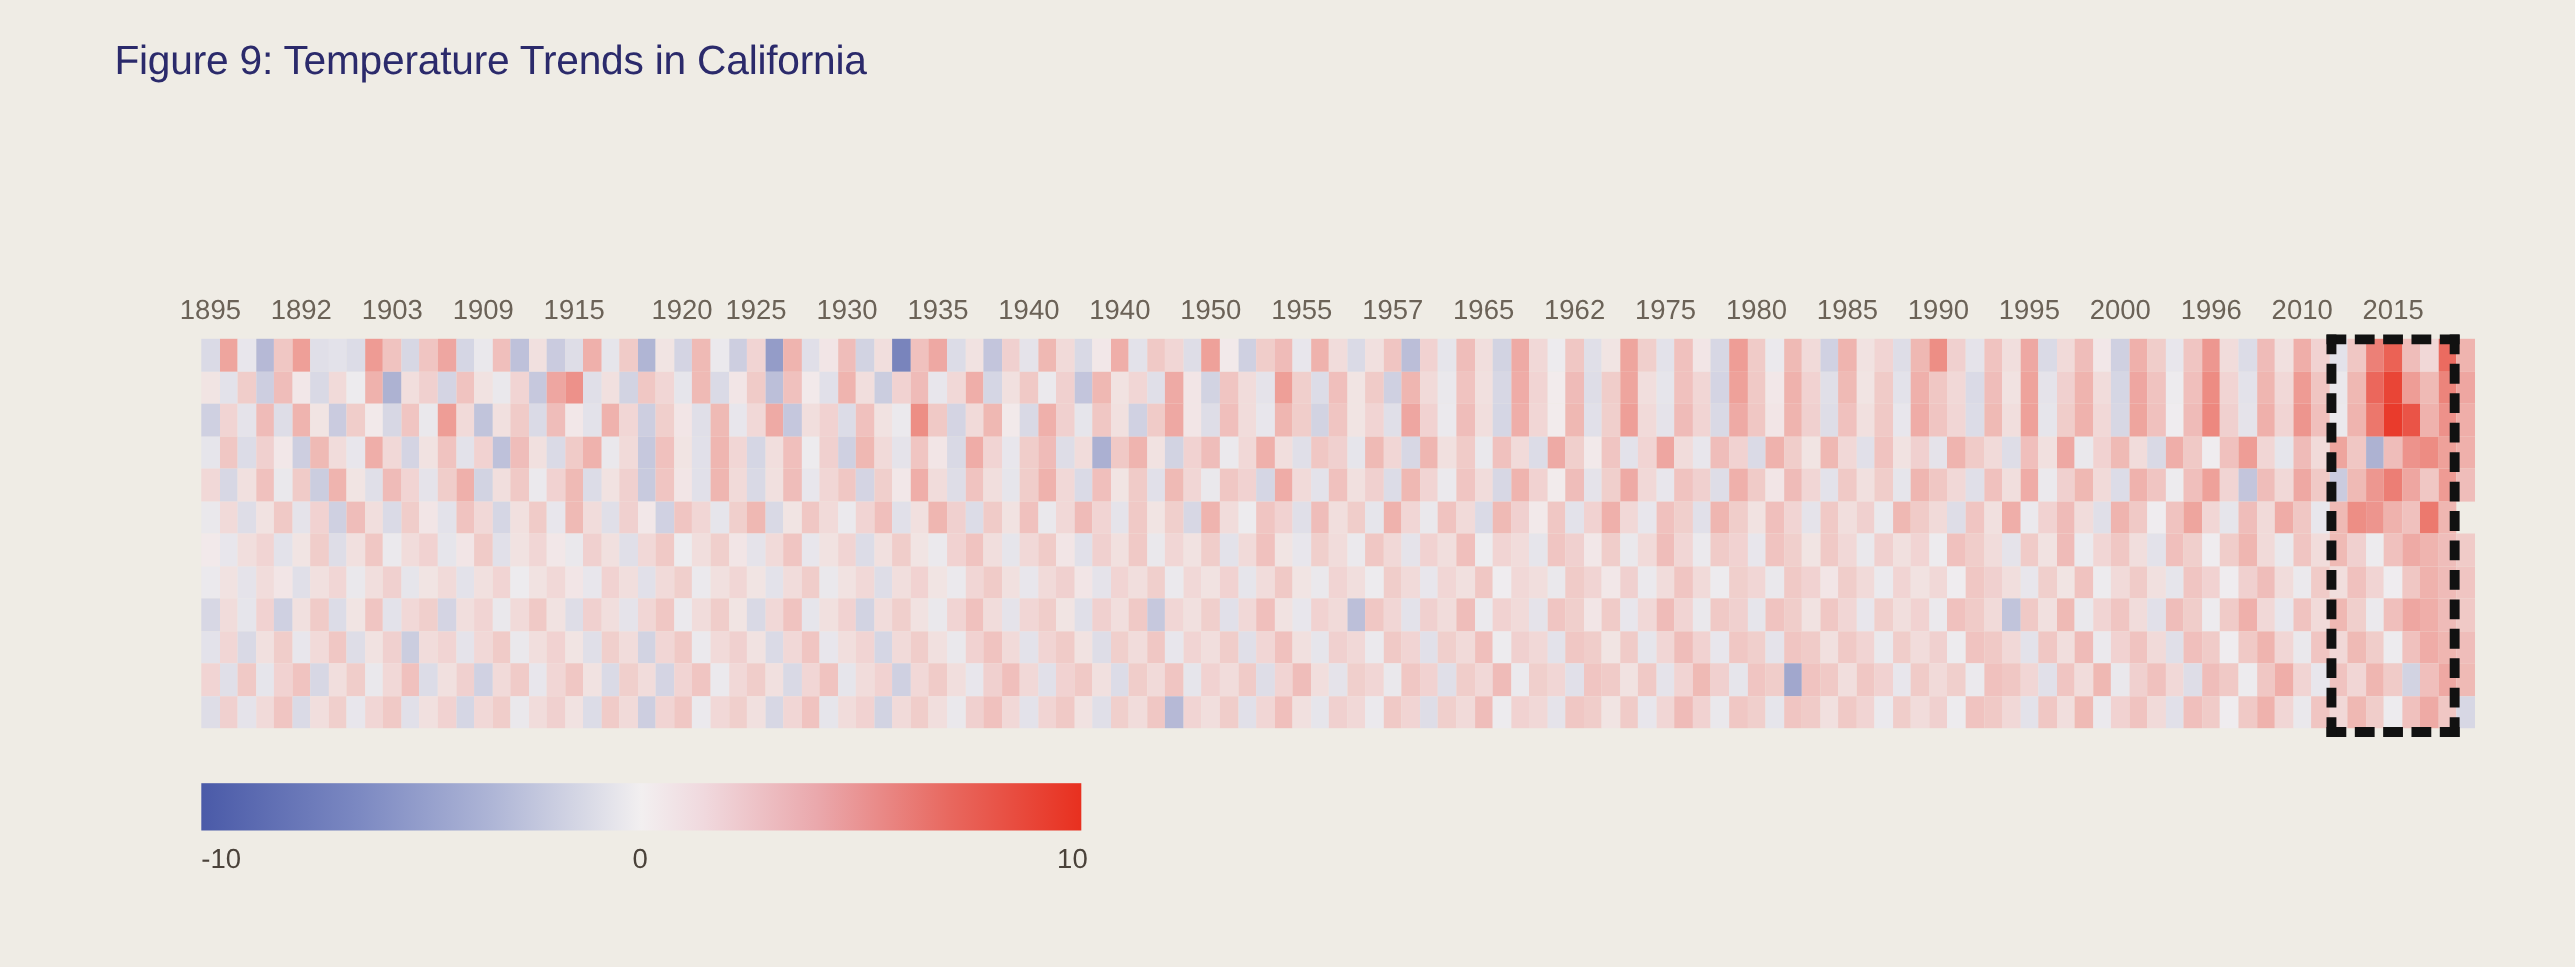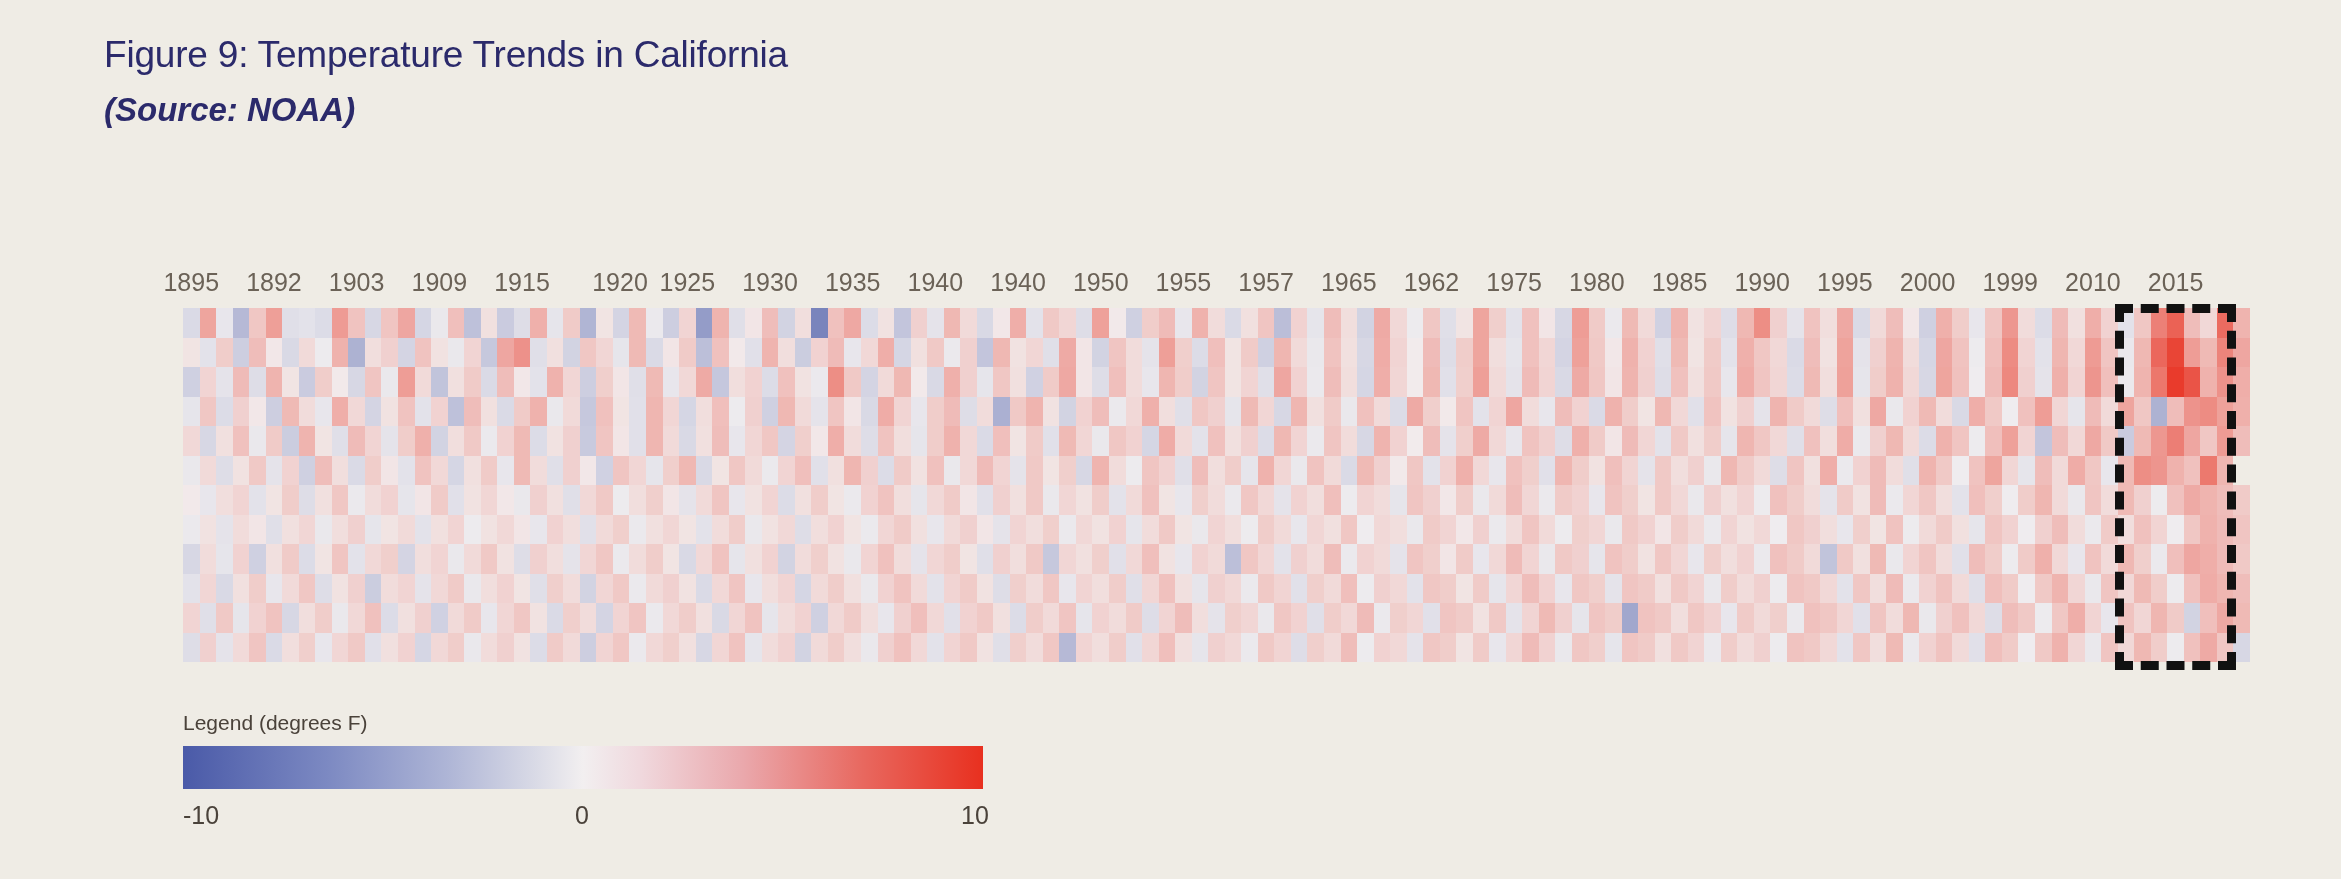--- a/index.html
+++ b/index.html
@@ -158,21 +158,20 @@
     white-space: nowrap;
   }
 </style>
 </head>
 <body>
 
 <div id="figure-root">
 
   <div id="title-block">
     <div id="figure-title">Figure 9: Temperature Trends in California</div>
-    <div id="figure-subtitle">(Source: NOAA)</div>
   </div>
 
   <div id="x-axis">
       <div class="x-tick-label" style="left: 8.268px;">1895</div>
       <div class="x-tick-label" style="left: 90.948px;">1892</div>
       <div class="x-tick-label" style="left: 173.628px;">1903</div>
       <div class="x-tick-label" style="left: 256.308px;">1909</div>
       <div class="x-tick-label" style="left: 338.988px;">1915</div>
       <div class="x-tick-label" style="left: 437px;">1920</div>
       <div class="x-tick-label" style="left: 504.348px;">1925</div>
@@ -184,21 +183,21 @@
       <div class="x-tick-label" style="left: 1000.43px;">1955</div>
       <div class="x-tick-label" style="left: 1083.11px;">1957</div>
       <div class="x-tick-label" style="left: 1165.79px;">1965</div>
       <div class="x-tick-label" style="left: 1248.47px;">1962</div>
       <div class="x-tick-label" style="left: 1331.15px;">1975</div>
       <div class="x-tick-label" style="left: 1413.83px;">1980</div>
       <div class="x-tick-label" style="left: 1496.51px;">1985</div>
       <div class="x-tick-label" style="left: 1579.19px;">1990</div>
       <div class="x-tick-label" style="left: 1661.87px;">1995</div>
       <div class="x-tick-label" style="left: 1744.55px;">2000</div>
-      <div class="x-tick-label" style="left: 1827.23px;">1999</div>
+      <div class="x-tick-label" style="left: 1827.23px;">1996</div>
       <div class="x-tick-label" style="left: 1909.91px;">2010</div>
       <div class="x-tick-label" style="left: 1992.59px;">2015</div>
     </div>
 
   <div id="plot-area">
     <div id="heatmap-grid">
         <div class="heatmap-row" style="grid-template-columns: repeat(125, 1fr);">
           <div class="heatmap-cell" style="background: rgb(218, 218, 230);"></div>
           <div class="heatmap-cell" style="background: rgb(238, 165, 158);"></div>
           <div class="heatmap-cell" style="background: rgb(232, 230, 236);"></div>
@@ -1720,21 +1719,20 @@
           <div class="heatmap-cell" style="background: rgb(240, 193, 190);"></div>
           <div class="heatmap-cell" style="background: rgb(238, 170, 165);"></div>
           <div class="heatmap-cell" style="background: rgb(240, 199, 196);"></div>
           <div class="heatmap-cell" style="background: rgb(215, 215, 228);"></div>
         </div>
       </div>
     <div id="highlight-box" style="left: 1931.71px; width: 121.752px; top: -4px; height: 366px; border-color: rgb(17, 17, 17);"></div>
   </div>
 
   <div id="legend">
-    <div id="legend-title">Legend (degrees F)</div>
     <div id="legend-gradient"></div>
     <div id="legend-ticks">
         <div class="legend-tick-label" style="left: 0px;">-10</div>
         <div class="legend-tick-label" style="left: 392px;">0</div>
         <div class="legend-tick-label" style="left: 778px;">10</div>
       </div>
   </div>
 
 </div>
 

